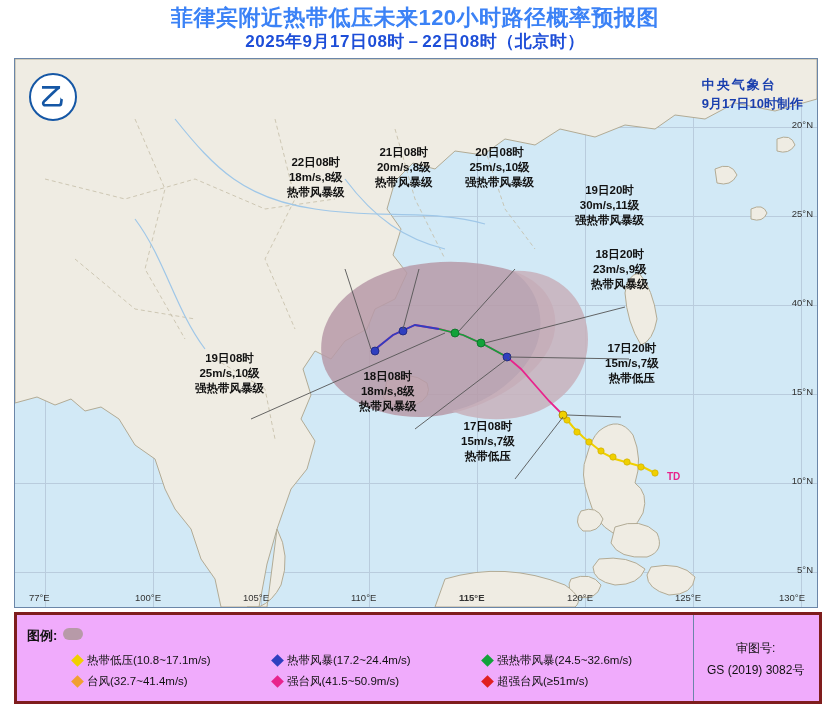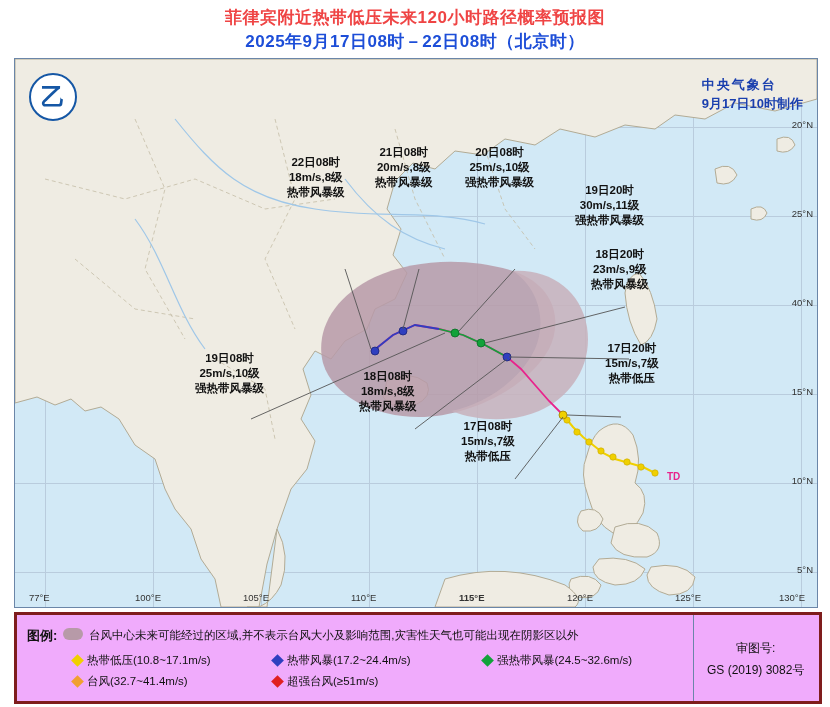--- a/index.html
+++ b/index.html
@@ -7,21 +7,21 @@
     width:830px;height:707px;
     background:#ffffff;
     font-family:"Liberation Sans","DejaVu Sans",sans-serif;
     overflow:hidden;
     position:relative;
   }
   .title-block{
     position:absolute;left:0;top:6px;width:830px;text-align:center;
   }
   .title-block .t1{
-    font-size:17px;font-weight:bold;color:#ef4444;letter-spacing:.5px;line-height:24px;
+    font-size:22px;font-weight:bold;color:#3b82f6;letter-spacing:.5px;line-height:24px;
   }
   .title-block .t2{
     font-size:17px;font-weight:bold;color:#1d4ed8;letter-spacing:.5px;line-height:24px;
   }
   .map-frame{
     position:absolute;left:14px;top:58px;width:802px;height:548px;
     border:1px solid #6b86a8;
     background:#cfe8f5;
     overflow:hidden;
   }
@@ -284,21 +284,20 @@
   <div class="callout" style="left:446px;top:360px;">
     <span>17日08时</span>
     <span>15m/s,7级</span>
     <span>热带低压</span>
   </div>
 </div>
 
 <div class="legend">
   <div class="legend-title">图例:</div>
   <div class="legend-swatch"></div>
-  <div class="legend-note">台风中心未来可能经过的区域,并不表示台风大小及影响范围,灾害性天气也可能出现在阴影区以外</div>
 
   <div class="legend-items">
     <div class="legend-row">
       <div class="legend-item" style="width:200px;">
         <span class="dot" style="background:#f0d000;"></span>
         <span>热带低压(10.8~17.1m/s)</span>
       </div>
       <div class="legend-item" style="width:210px;">
         <span class="dot" style="background:#2f3fbf;"></span>
         <span>热带风暴(17.2~24.4m/s)</span>
@@ -306,20 +305,24 @@
       <div class="legend-item">
         <span class="dot" style="background:#12a23a;"></span>
         <span>强热带风暴(24.5~32.6m/s)</span>
       </div>
     </div>
     <div class="legend-row">
       <div class="legend-item" style="width:200px;">
         <span class="dot" style="background:#f0a030;"></span>
         <span>台风(32.7~41.4m/s)</span>
       </div>
+      <div class="legend-item" style="width:210px;">
+        <span class="dot" style="background:#e8238c;"></span>
+        <span>强台风(41.5~50.9m/s)</span>
+      </div>
       <div class="legend-item">
         <span class="dot" style="background:#e02020;"></span>
         <span>超强台风(≥51m/s)</span>
       </div>
     </div>
   </div>
 
   <div class="legend-divider"></div>
   <div class="approval">
     <div>审图号:</div>

